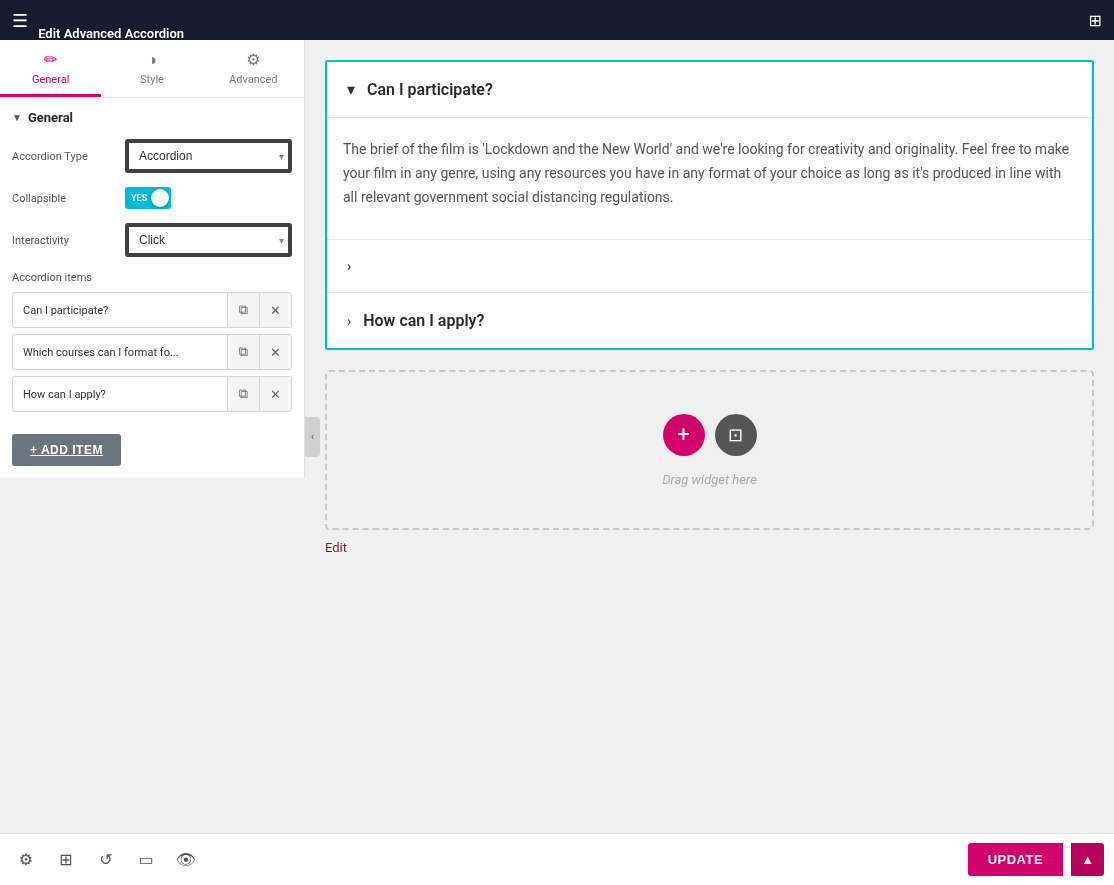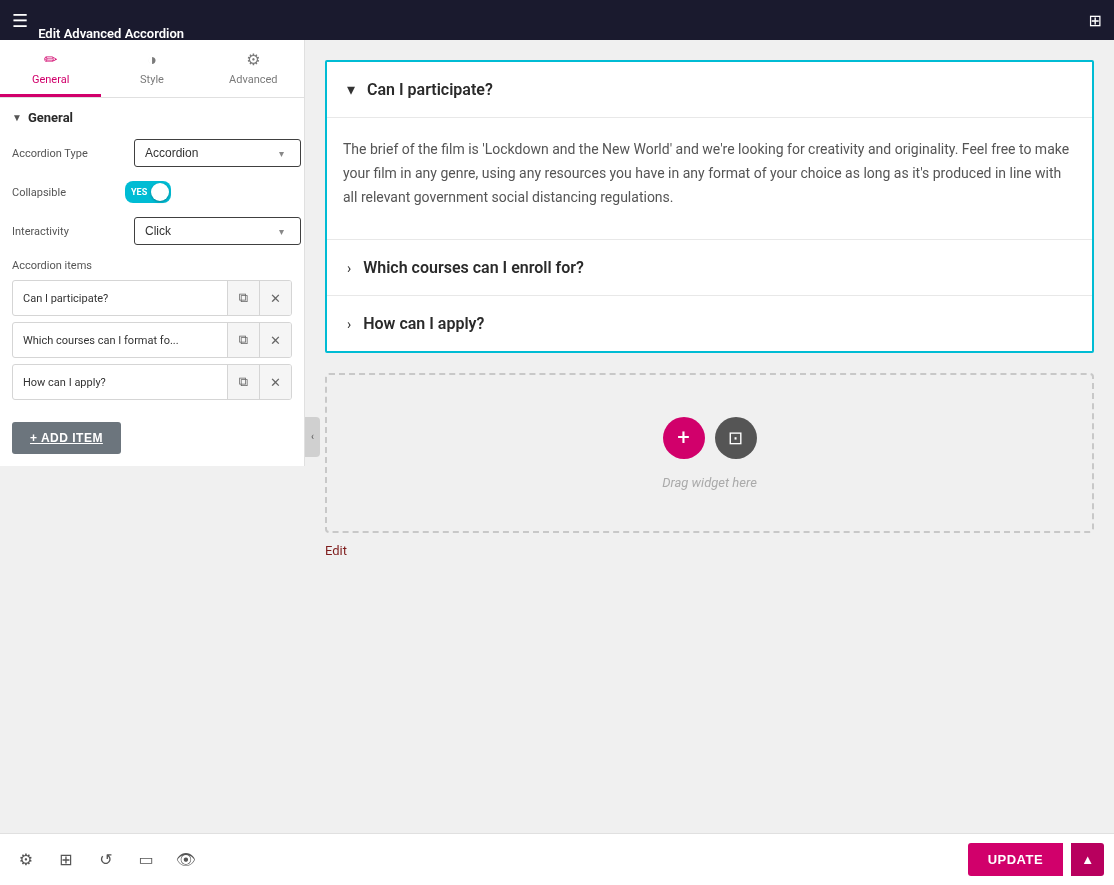--- a/index.html
+++ b/index.html
@@ -98,49 +98,48 @@
     }
 
     
     .select-wrapper {
       position: relative;
       flex: 1;
     }
     .select-wrapper select {
       width: 100%;
       padding: 6px 28px 6px 10px;
-      border: 1px solid #404040;
+      border: 4px solid #404040;
       border-radius: 3px;
       font-size: 12px;
       color: #333;
       background: #fff;
       appearance: none;
       cursor: pointer;
-      margin-left: 9px;
     }
     .select-arrow {
       position: absolute;
       right: 8px;
       top: 50%;
       transform: translateY(-50%);
       font-size: 10px;
       color: #888;
       pointer-events: none;
     }
 
     
     .toggle-wrapper {
       display: flex;
       align-items: center;
     }
     .toggle {
       width: 46px;
       height: 22px;
       background: #00bcd4;
-      border-radius: 8px;
+      border-radius: 3px;
       position: relative;
       cursor: pointer;
     }
     .toggle-label-yes {
       position: absolute;
       left: 6px;
       top: 50%;
       transform: translateY(-50%);
       font-size: 9px;
       font-weight: 700;
@@ -499,21 +498,20 @@
         <span class="chevron">▾</span>
         <span class="accordion-header-title">Can I participate?</span>
       </div>
       <div class="accordion-body">
         <span>The brief of the film is 'Lockdown and the New World' and we're looking for creativity and originality. Feel free to make your film in any genre, using any resources you have in any format of your choice as long as it's produced in line with all relevant government social distancing regulations.</span>
       </div>
 
       <div class="accordion-divider"></div>
       <div class="accordion-header-collapsed">
         <span class="chevron">›</span>
-        <span class="title">Which courses can I enroll for?</span>
       </div>
 
       <div class="accordion-divider"></div>
       <div class="accordion-header-collapsed">
         <span class="chevron">›</span>
         <span class="title">How can I apply?</span>
       </div>
 
     </div>
 

